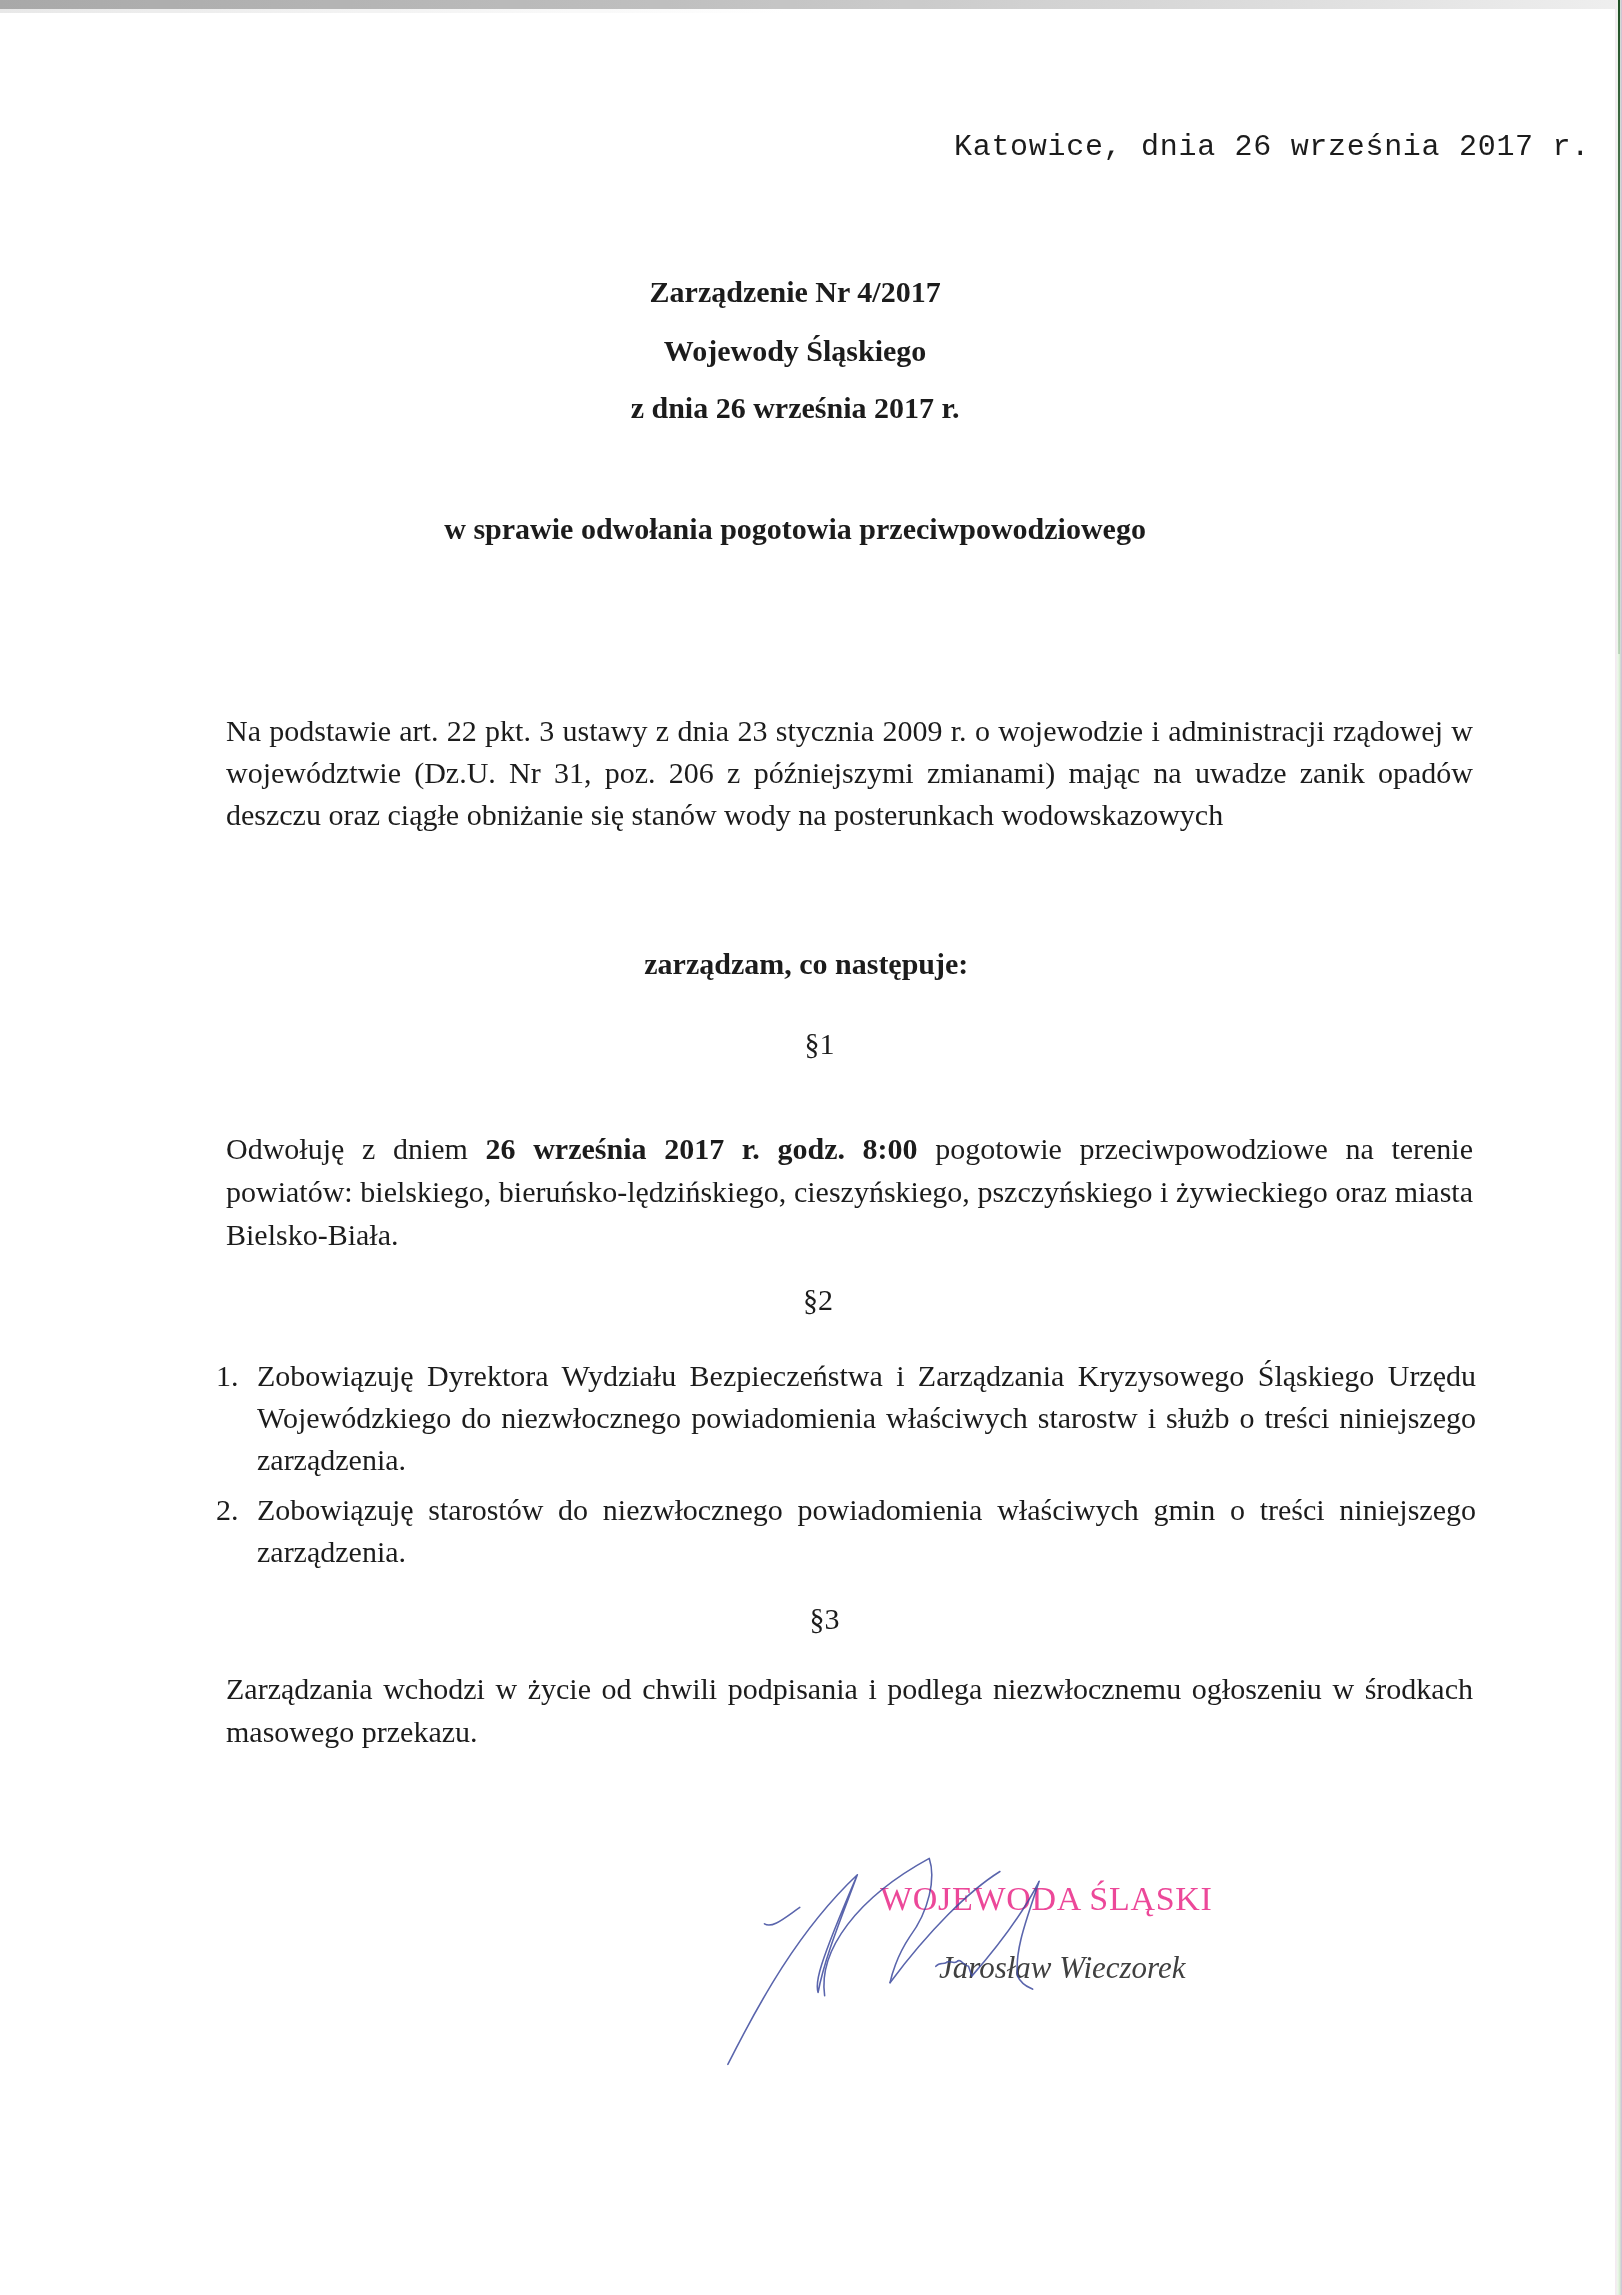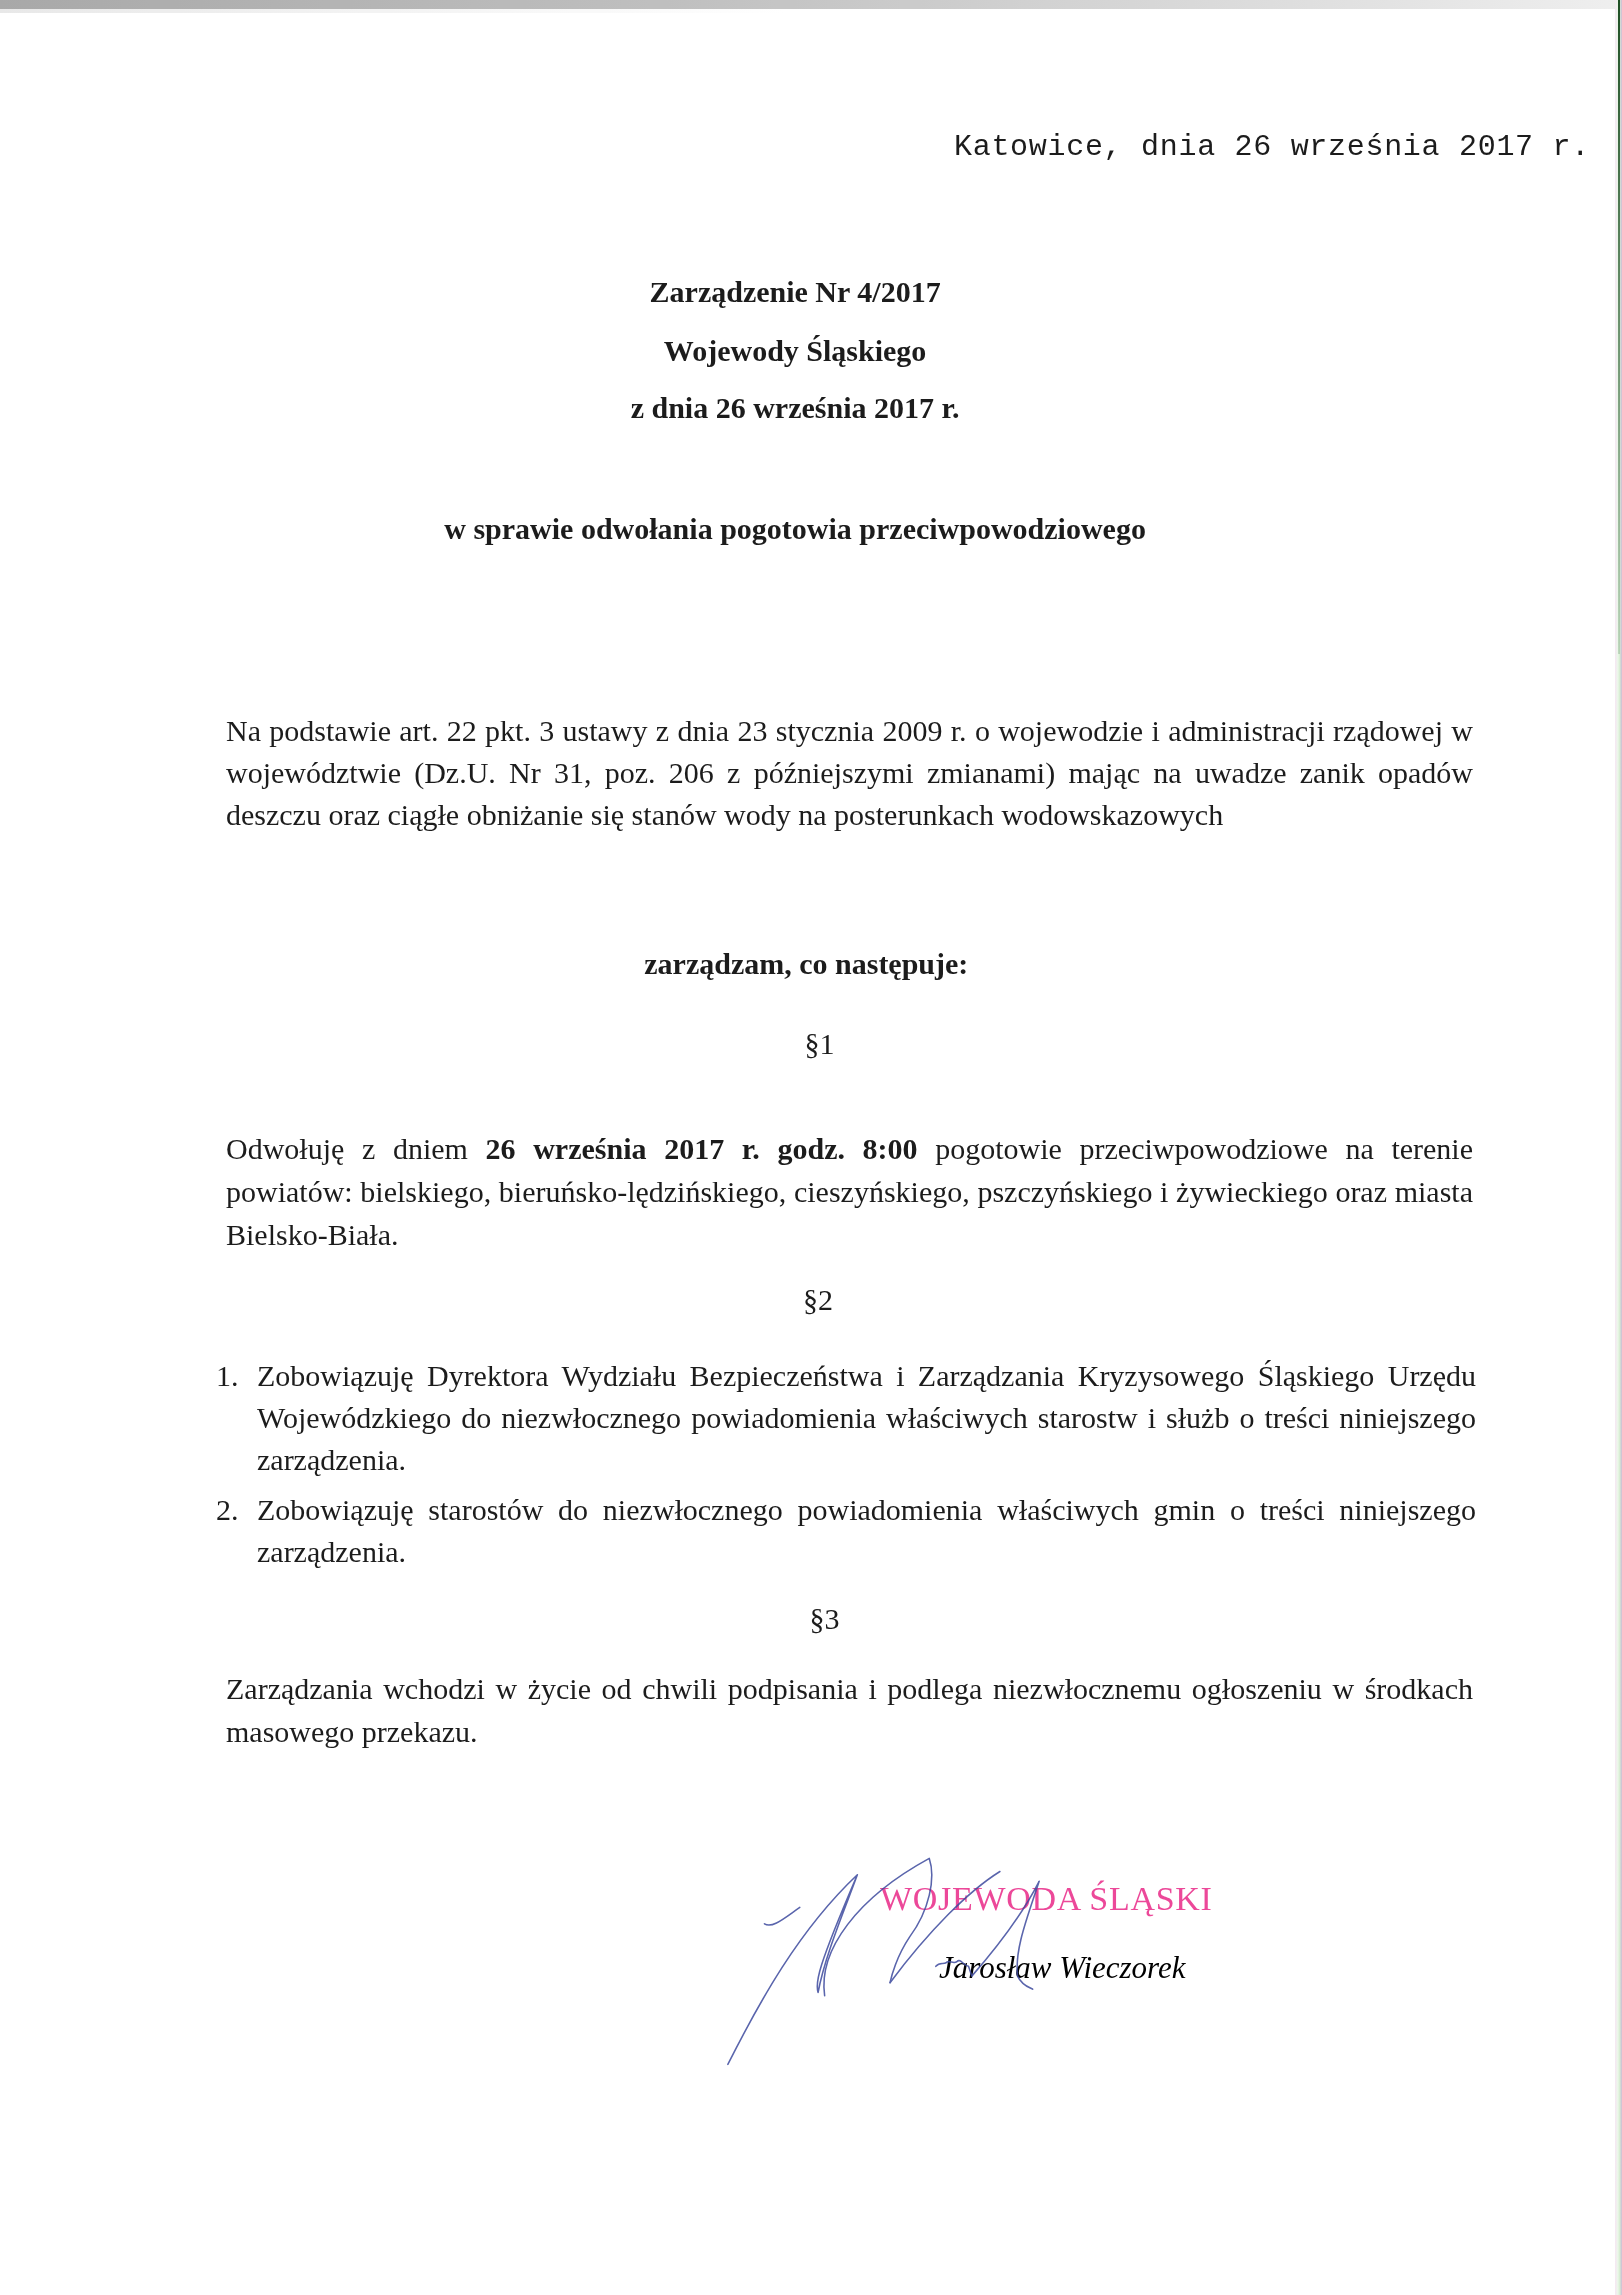--- a/index.html
+++ b/index.html
@@ -115,21 +115,21 @@
     font-size: 34px;
     color: #ec4899;
     letter-spacing: 0.7px;
     white-space: nowrap;
   }
   .stamp-name {
     position: absolute;
     left: 219px; top: 131px;
     font-size: 31px;
     font-style: italic;
-    color: #000000;
+    color: #404040;
     white-space: nowrap;
   }
   .signature {
     position: absolute;
     left: 0; top: 0;
   }
   b { font-weight: bold; }
 </style>
 </head>
 <body>

